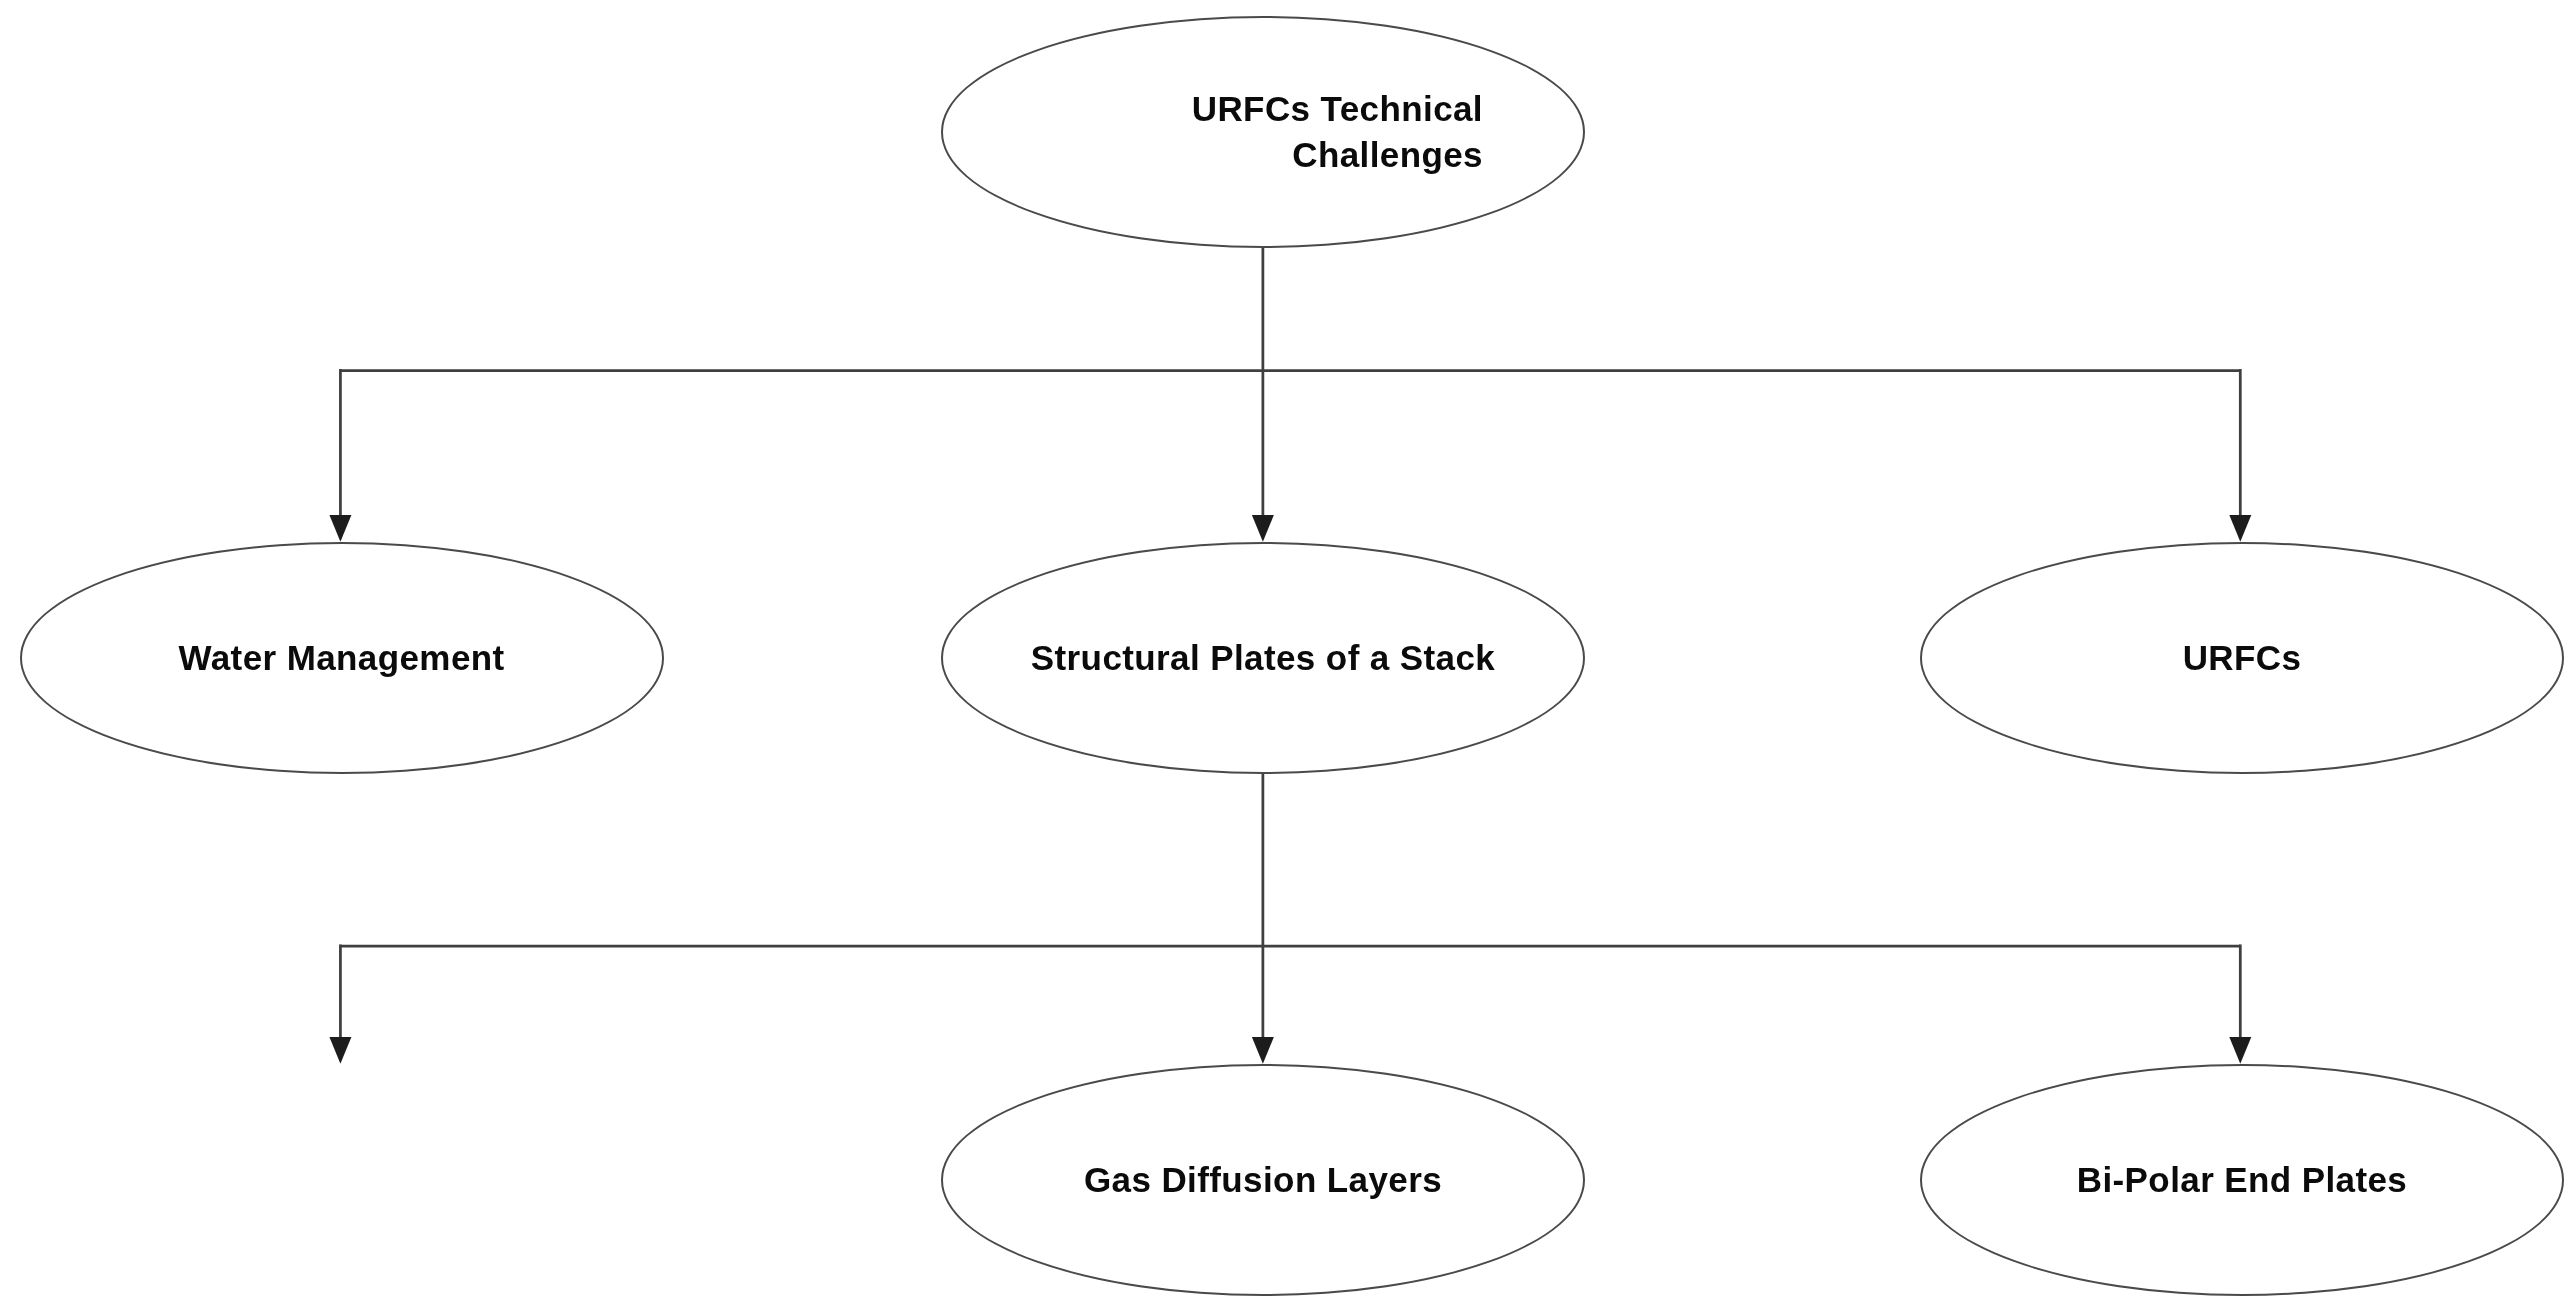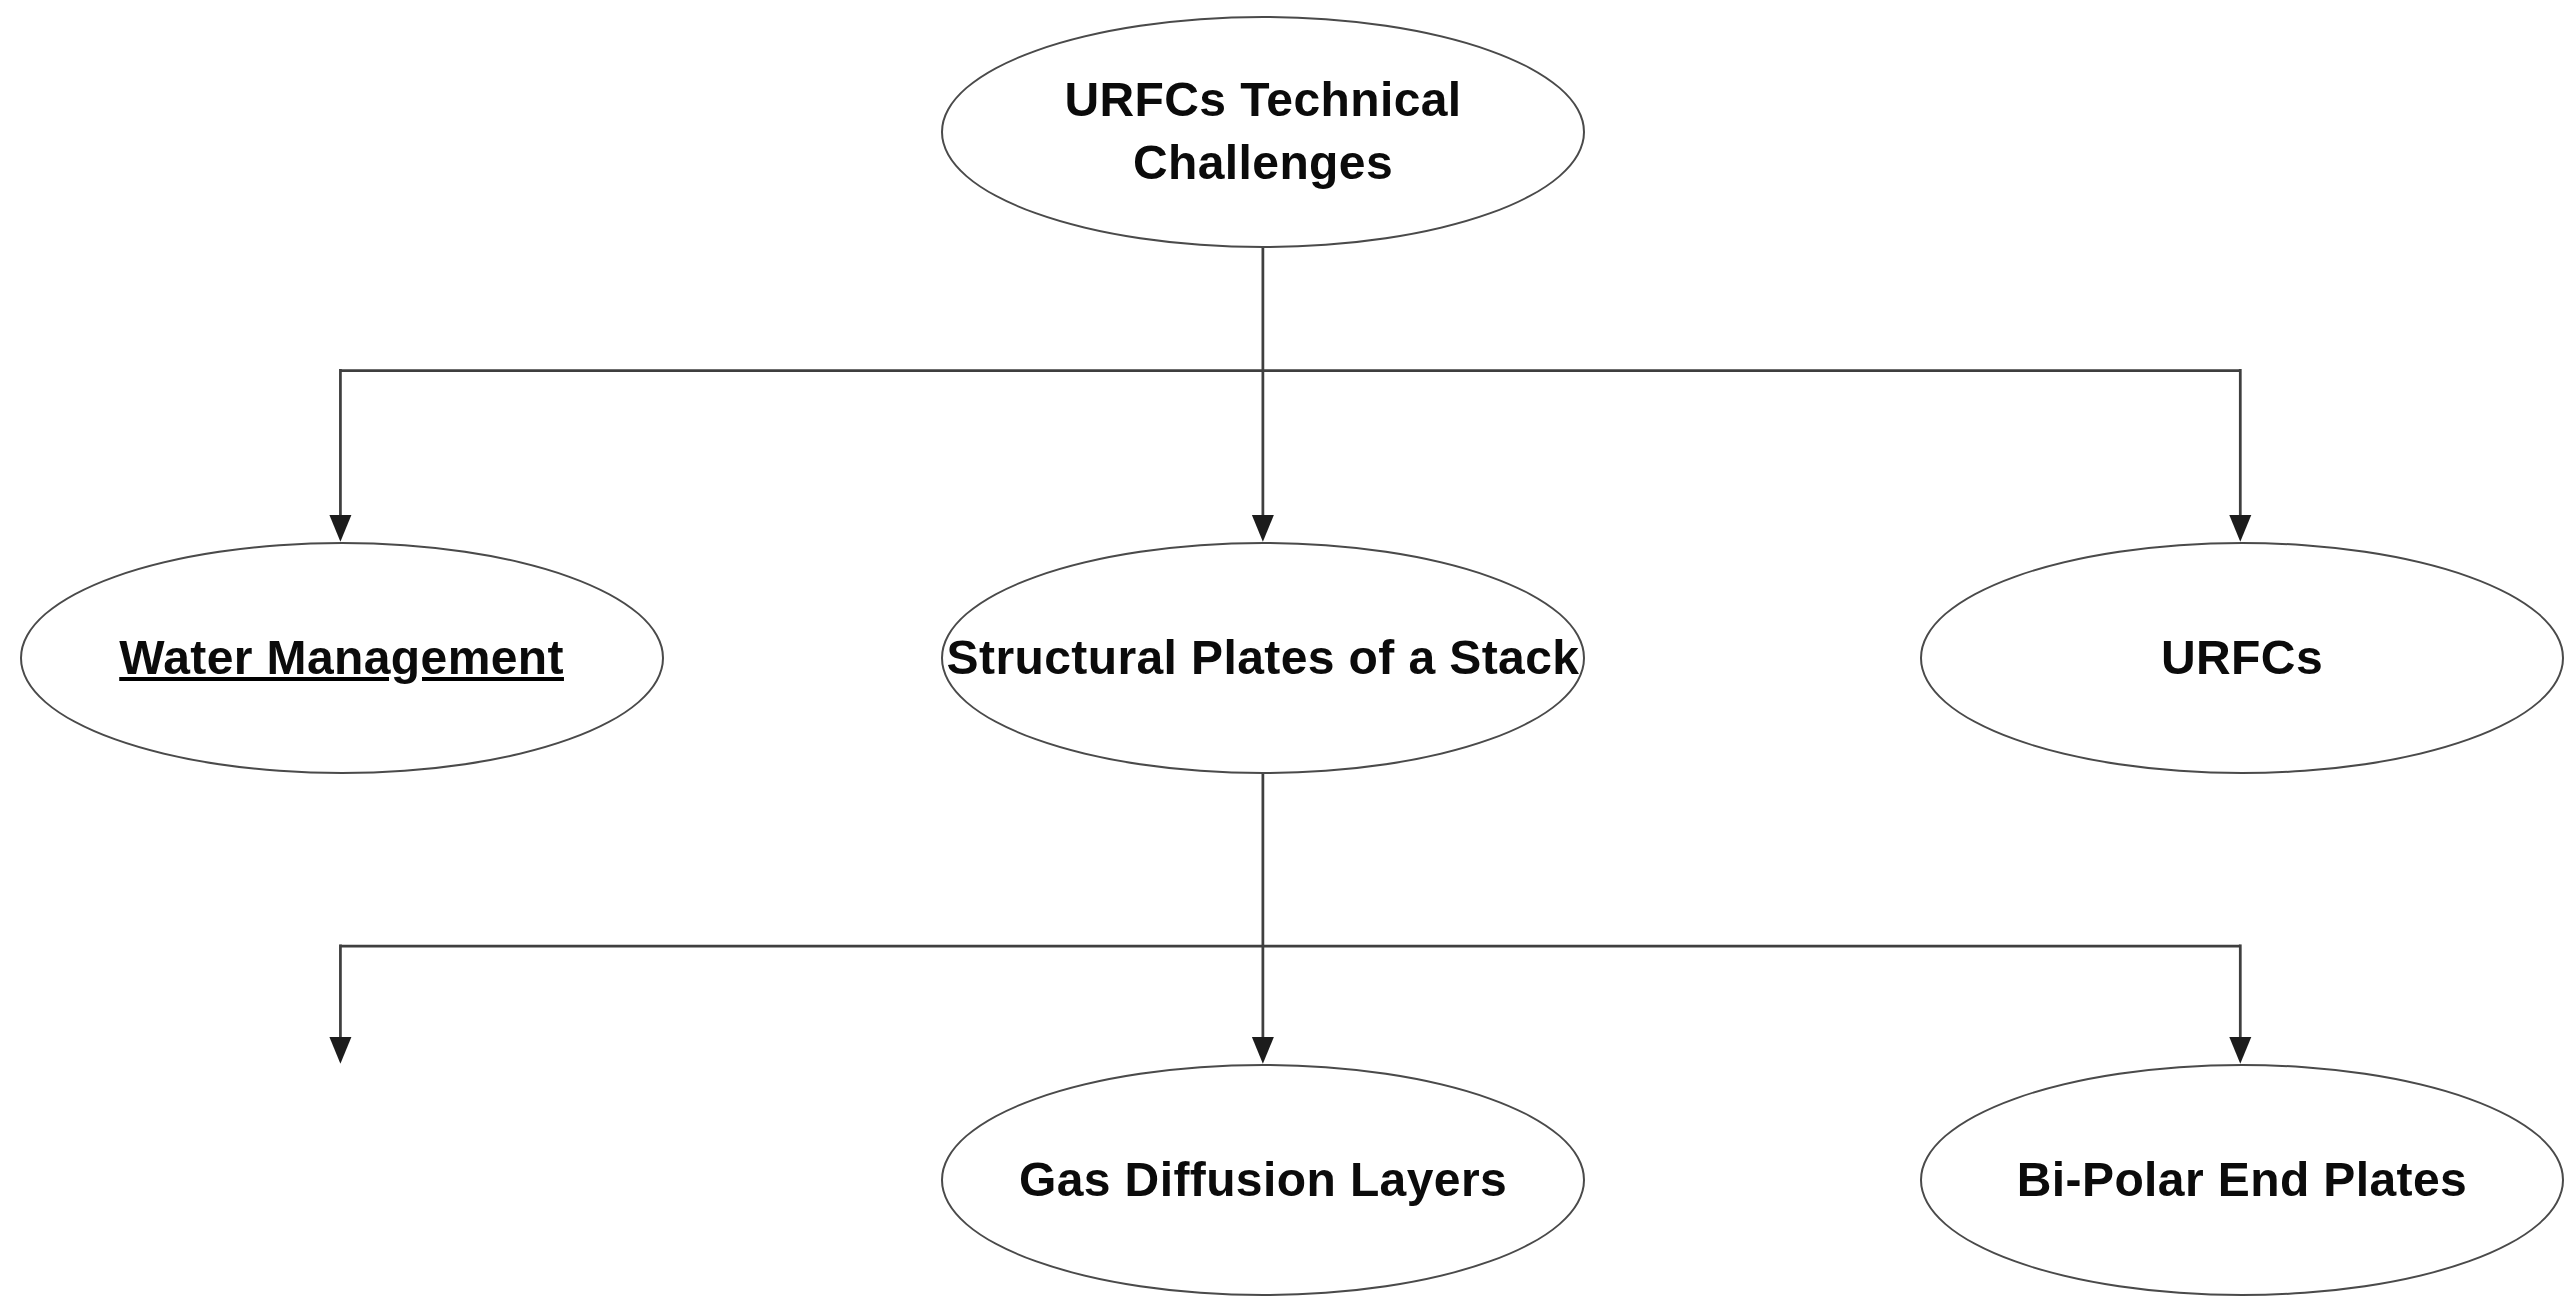--- a/index.html
+++ b/index.html
@@ -37,35 +37,36 @@
     border: 2.4px solid #4a4a4a;
     border-radius: 50%;
     background: #ffffff;
     display: flex;
     align-items: center;
     justify-content: center;
     box-sizing: border-box;
     text-align: center;
   }
   .node__label {
-    font-size: 48px;
+    font-size: 35px;
     font-weight: bold;
     color: #0b0b0b;
     line-height: 1.3;
     letter-spacing: 0.4px;
+    text-align: right;
   }
   .node__label--wrap {
     max-width: 440px;
   }
   .node__label--nowrap {
     white-space: nowrap;
   }
   
   .node--root       { left: 941px; top: 15.7px;   }
-  .node--water      { left: 19.6px;   top: 542px; text-decoration: underline;  }
+  .node--water      { left: 19.6px;   top: 542px;  }
   .node--structural { left: 941px; top: 542px;  }
   .node--cost       { left: 1920px; top: 542px;  }
   .node--polymer    { left: 19.6px;   top: 1064px; }
   .node--gas        { left: 941px; top: 1064px; }
   .node--bipolar    { left: 1920px; top: 1064px; }
 </style>
 </head>
 <body>
 
 <div class="canvas">

